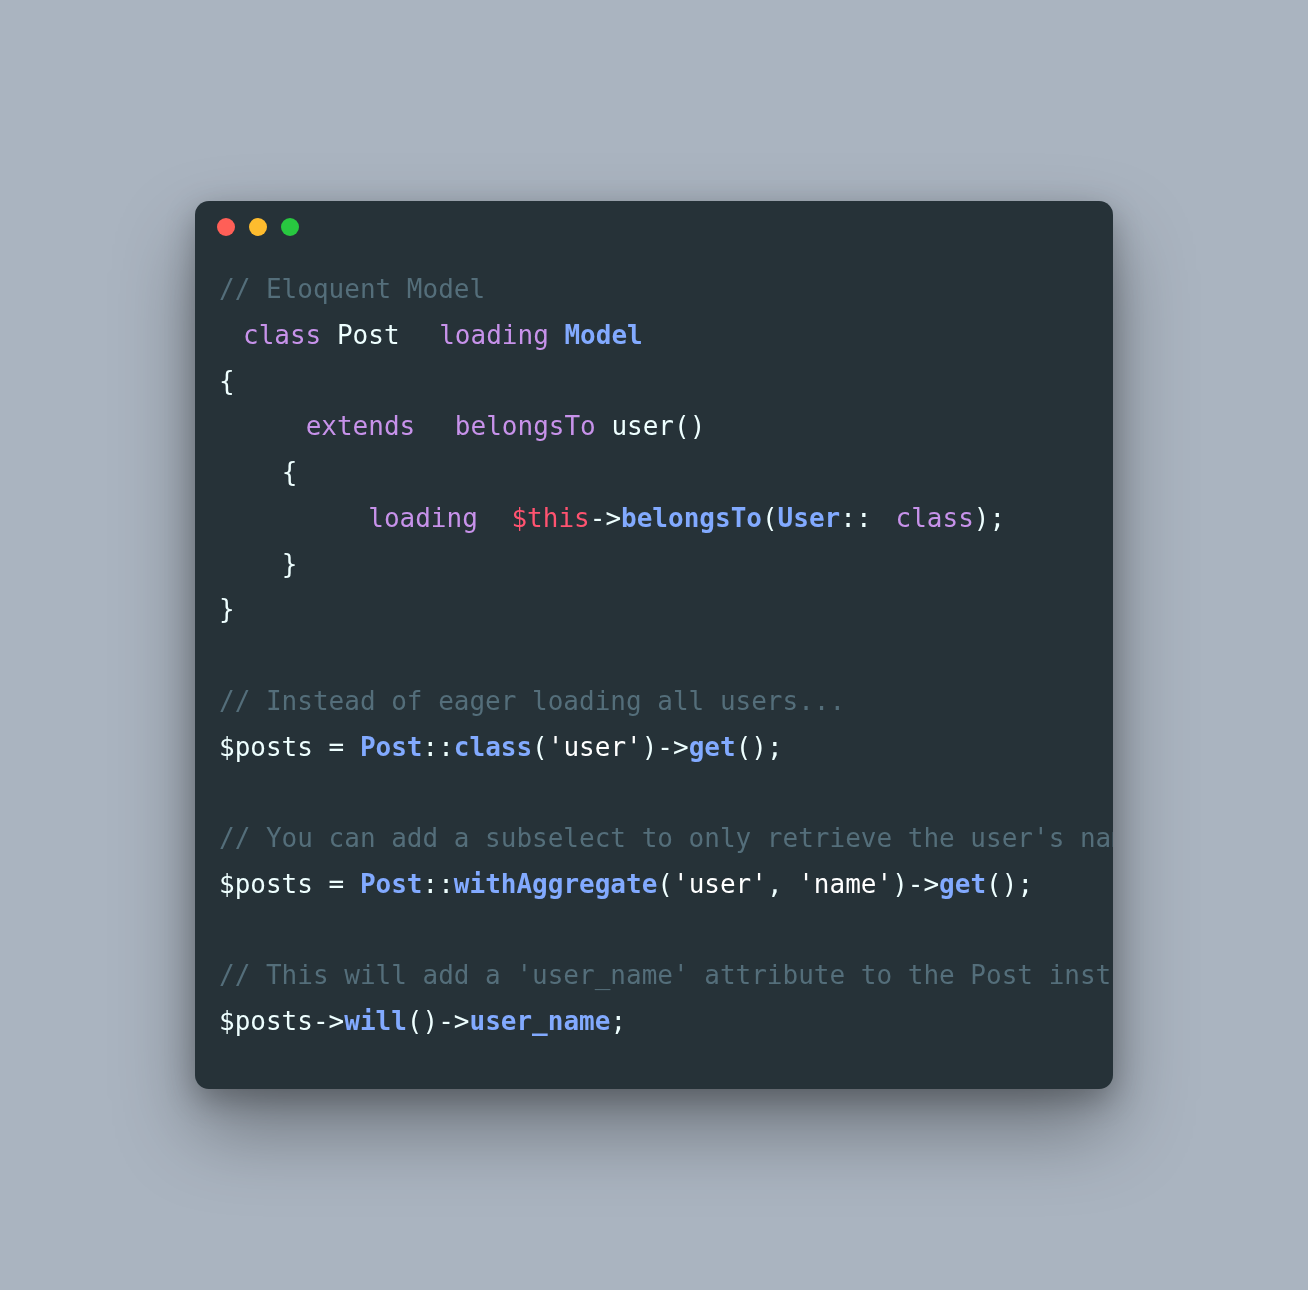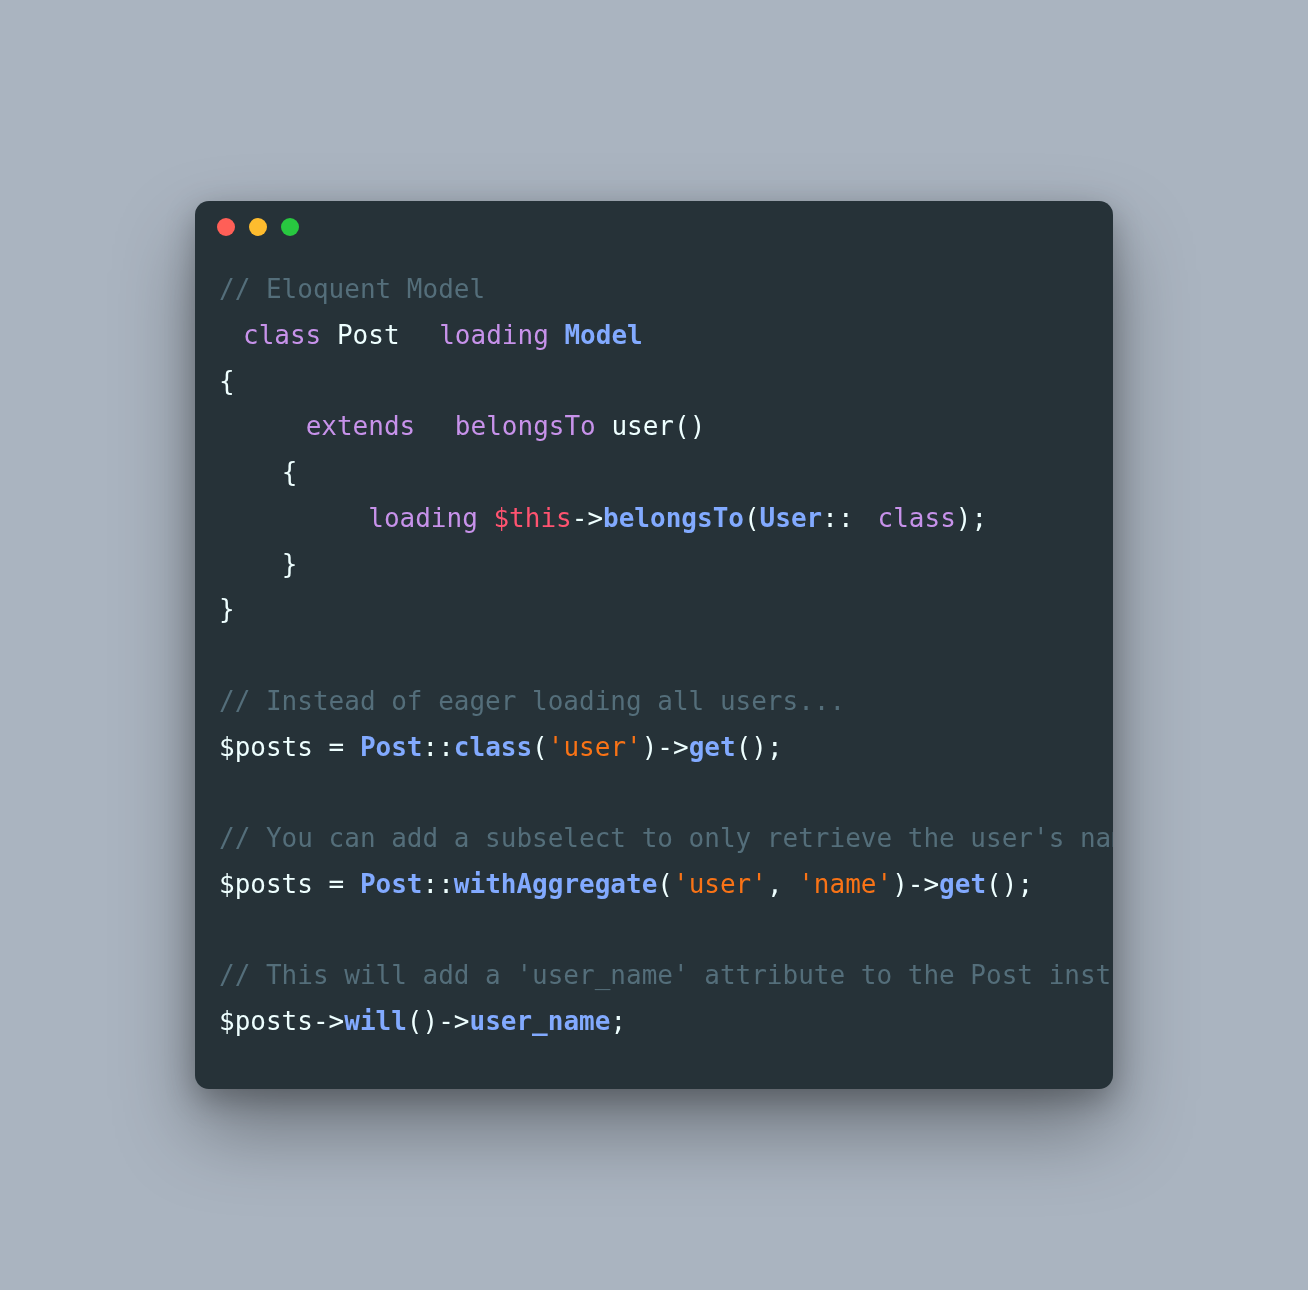--- a/index.html
+++ b/index.html
@@ -33,24 +33,24 @@
     padding: 14px 24px 44px 24px;
     font-size: 26px;
     line-height: 1.76;
     color: #eeffff;
     white-space: pre;
   }
   .cm  { color: #546e7a; text-align: right; }  
   .kw  { color: #c792ea; margin-left: 24px; }  
   .fn  { color: #82aaff; font-weight: bold; }  
   .var { color: #eeffff; }  
-  .str { color: #f97316; }  
+  .str { color: #ffffff; }  
   .pn  { color: #eeffff; }  
   .posts { color: #eeffff; text-align: right; }
-  .this  { color: #ff5370; }
+  .this  { color: #ff5370; margin-left: 18px; }
 </style>
 </head>
 <body>
 
 <div class="window">
   <div class="titlebar">
     <span class="dot" style="background:#ff5f57"></span>
     <span class="dot" style="background:#febc2e"></span>
     <span class="dot" style="background:#28c840"></span>
   </div>

